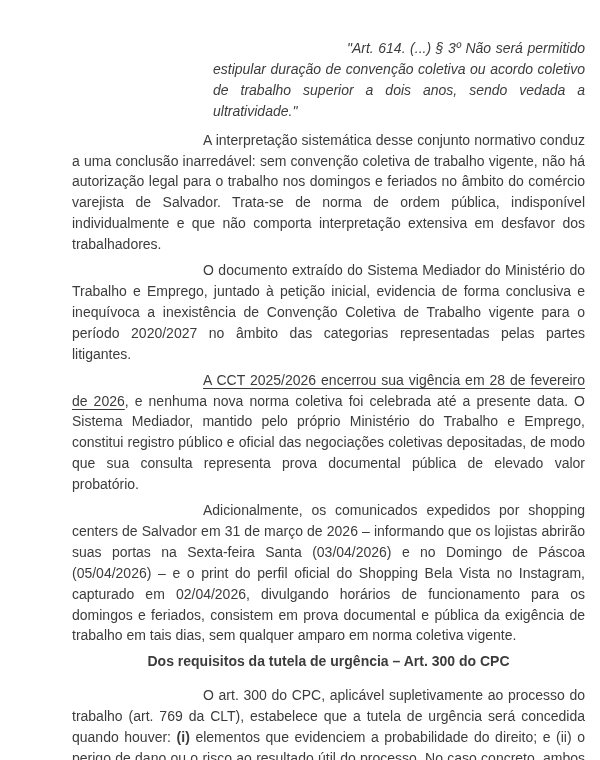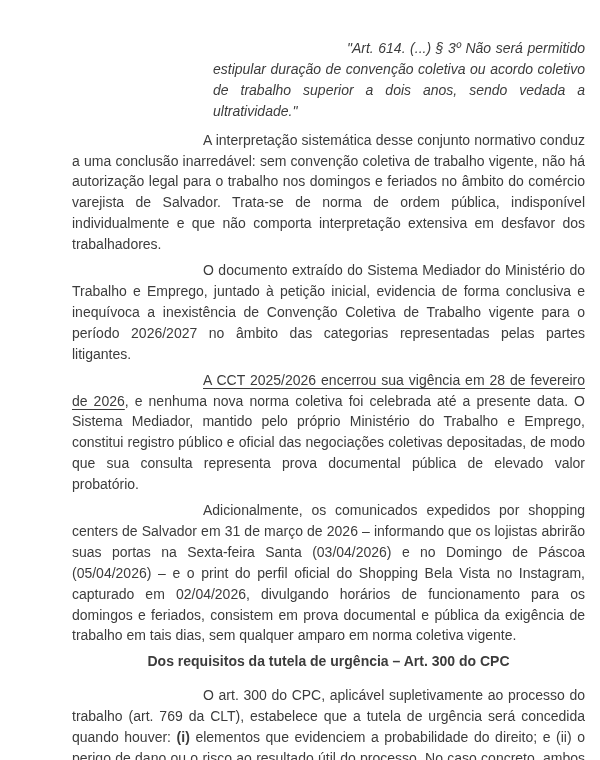--- a/index.html
+++ b/index.html
@@ -48,21 +48,21 @@
 </style>
 </head>
 <body>
 
 <div class="page">
 
   <p class="para quote"><span>"Art. 614. (...) § 3º Não será permitido estipular duração de convenção coletiva ou acordo coletivo de trabalho superior a dois anos, sendo vedada a ultratividade."</span></p>
 
   <p class="para"><span>A interpretação sistemática desse conjunto normativo conduz a uma conclusão inarredável: sem convenção coletiva de trabalho vigente, não há autorização legal para o trabalho nos domingos e feriados no âmbito do comércio varejista de Salvador. Trata-se de norma de ordem pública, indisponível individualmente e que não comporta interpretação extensiva em desfavor dos trabalhadores.</span></p>
 
-  <p class="para"><span>O documento extraído do Sistema Mediador do Ministério do Trabalho e Emprego, juntado à petição inicial, evidencia de forma conclusiva e inequívoca a inexistência de Convenção Coletiva de Trabalho vigente para o período 2026/2027 no âmbito das categorias representadas pelas partes litigantes.</span></p>
+  <p class="para"><span>O documento extraído do Sistema Mediador do Ministério do Trabalho e Emprego, juntado à petição inicial, evidencia de forma conclusiva e inequívoca a inexistência de Convenção Coletiva de Trabalho vigente para o período 2020/2027 no âmbito das categorias representadas pelas partes litigantes.</span></p>
 
   <p class="para"><span class="underline">A CCT 2025/2026 encerrou sua vigência em 28 de fevereiro de 2026</span><span>, e nenhuma nova norma coletiva foi celebrada até a presente data. O Sistema Mediador, mantido pelo próprio Ministério do Trabalho e Emprego, constitui registro público e oficial das negociações coletivas depositadas, de modo que sua consulta representa prova documental pública de elevado valor probatório.</span></p>
 
   <p class="para"><span>Adicionalmente, os comunicados expedidos por shopping centers de Salvador em 31 de março de 2026 – informando que os lojistas abrirão suas portas na Sexta-feira Santa (03/04/2026) e no Domingo de Páscoa (05/04/2026) – e o print do perfil oficial do Shopping Bela Vista no Instagram, capturado em 02/04/2026, divulgando horários de funcionamento para os domingos e feriados, consistem em prova documental e pública da exigência de trabalho em tais dias, sem qualquer amparo em norma coletiva vigente.</span></p>
 
   <h2 class="section-heading">Dos requisitos da tutela de urgência – Art. 300 do CPC</h2>
 
   <p class="para"><span>O art. 300 do CPC, aplicável supletivamente ao processo do trabalho (art. 769 da CLT), estabelece que a tutela de urgência será concedida quando houver: </span><span class="bold">(i)</span><span> elementos que evidenciem a probabilidade do direito; e (ii) o perigo de dano ou o risco ao resultado útil do processo. No caso concreto, ambos os requisitos restam indubitavelmente preenchidos.</span></p>
 
 </div>

